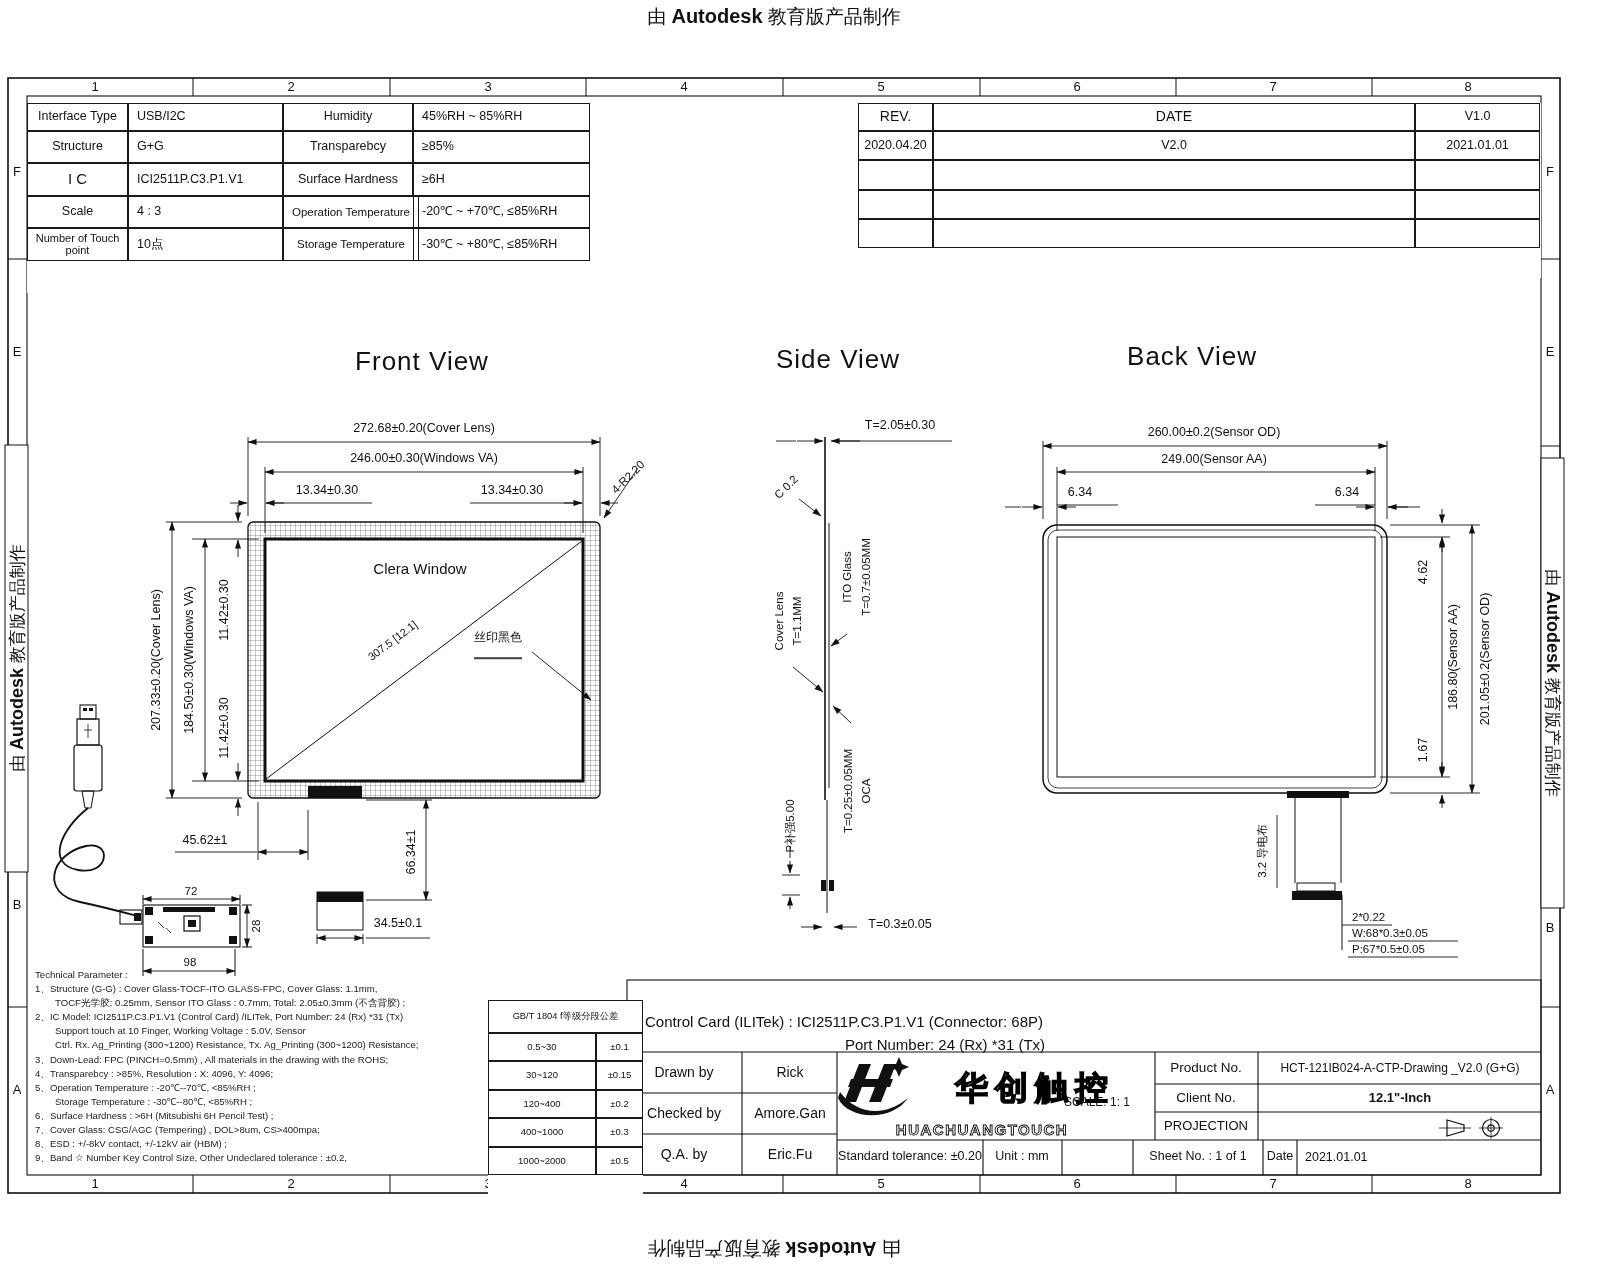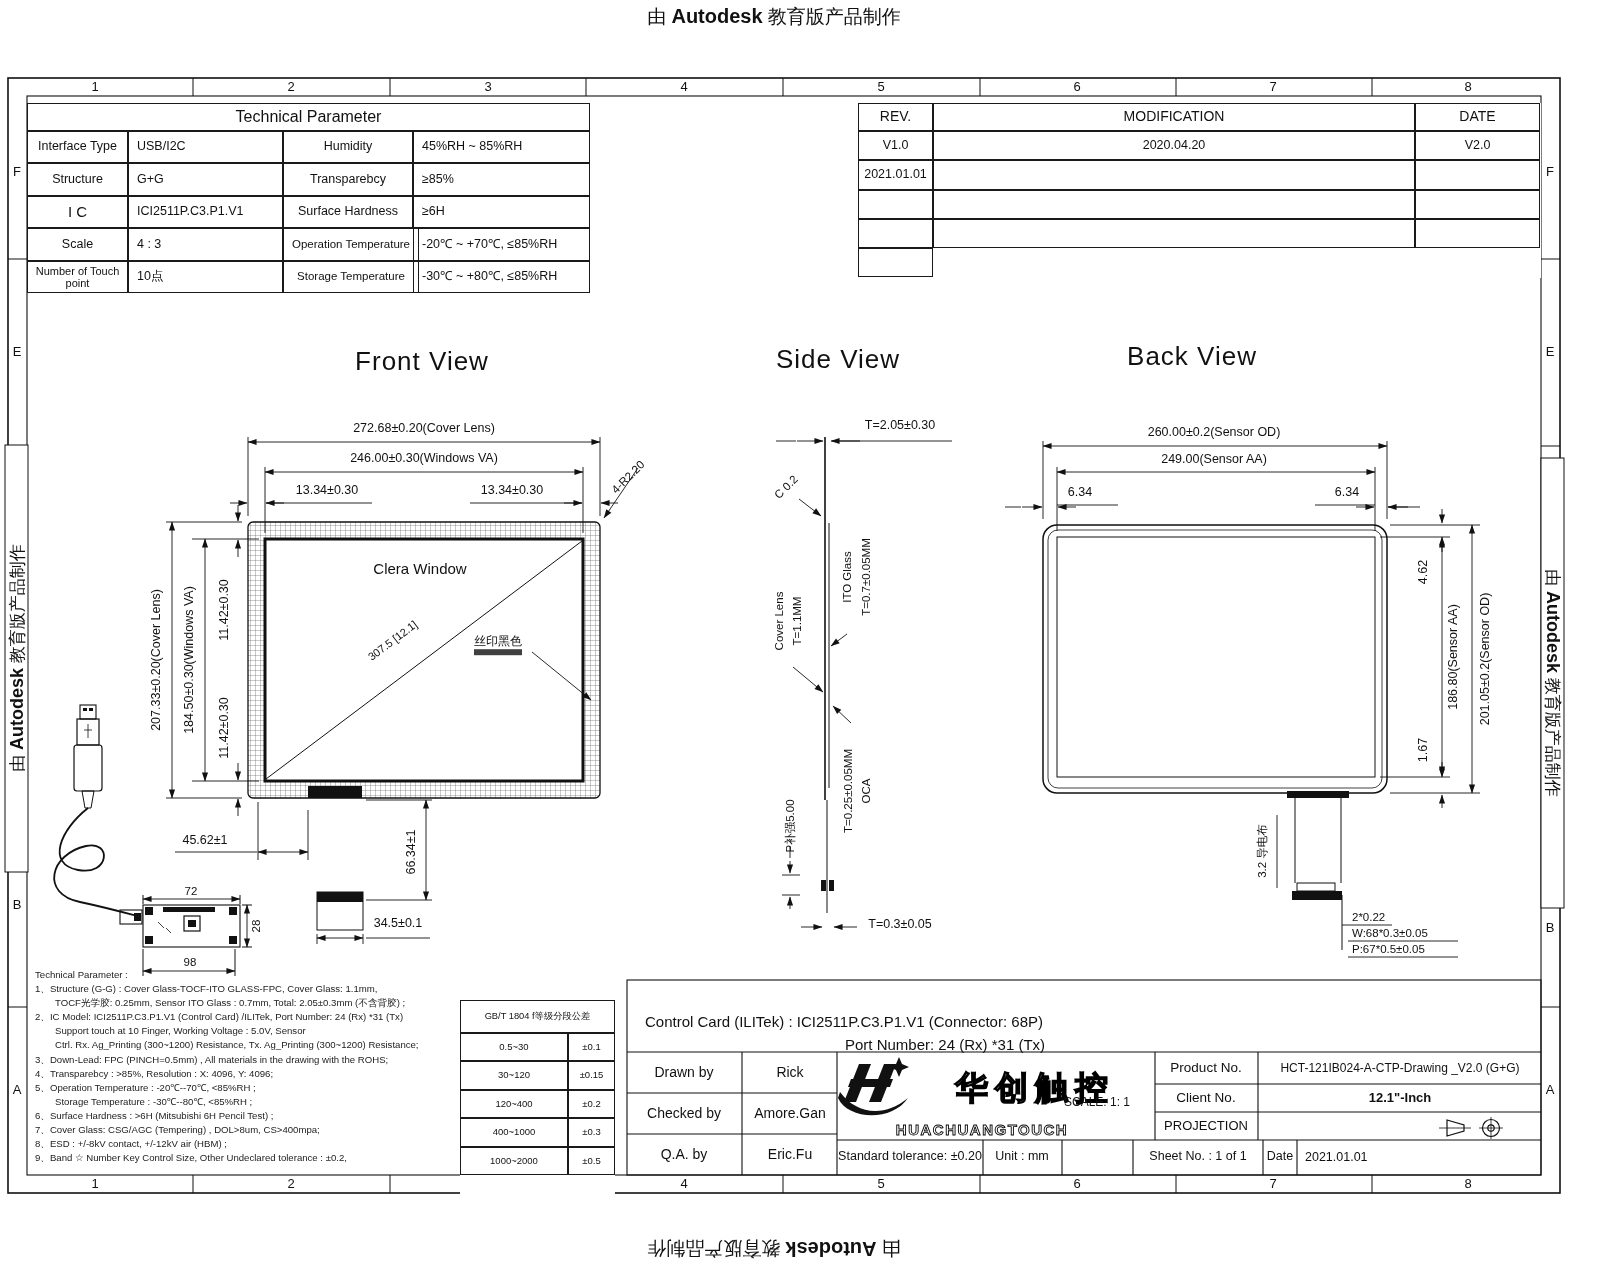--- a/index.html
+++ b/index.html
@@ -11,21 +11,21 @@
   .tl{position:absolute;white-space:nowrap;transform:translate(0,-50%);font-size:11.5px}
   .r{transform:translate(-50%,-50%) rotate(-90deg)}
   .r45{transform:translate(-50%,-50%) rotate(-45deg)}
   .r37{transform:translate(-50%,-50%) rotate(-37deg)}
   .r90{transform:translate(-50%,-50%) rotate(90deg)}
   .r180{transform:translate(-50%,-50%) rotate(180deg)}
   .vtitle{font-size:26px;letter-spacing:1px}
   .banner{font-size:19px}
   .banner b{font-size:20px}
   .zone{font-size:13px}
-  .ul{border-bottom:6px solid #404040;padding-bottom:1px}
+  .ul{border-bottom:2px solid #404040;padding-bottom:13px}
   .tbl{position:absolute;display:grid;background:#fff}
   .tc{border:1px solid #1a1a1a;display:flex;align-items:center;justify-content:center;
       text-align:center;font-size:12.5px;padding:12px 2px;line-height:1.1}
   .tc.v{justify-content:flex-start;padding-left:8px;text-align:left}
   .th{border:1.2px solid #1a1a1a;display:flex;align-items:center;justify-content:center;font-size:16px}
   .small{font-size:9.5px}
   #notes{position:absolute;left:35px;top:968px;width:480px;font-size:9.6px;line-height:14.1px;color:#222}
   #notes .ind{padding-left:20px}
   .logo-cn{font-size:33px;font-weight:bold;letter-spacing:7px;color:#fff;
            -webkit-text-stroke:1.4px #000}
@@ -248,21 +248,20 @@
 <div class="t zone" style="left:17px;top:172px">F</div>
 <div class="t zone" style="left:17px;top:352px">E</div>
 <div class="t zone" style="left:17px;top:905px">B</div>
 <div class="t zone" style="left:17px;top:1090px">A</div>
 <div class="t zone" style="left:1550px;top:172px">F</div>
 <div class="t zone" style="left:1550px;top:352px">E</div>
 <div class="t zone" style="left:1550px;top:928px">B</div>
 <div class="t zone" style="left:1550px;top:1090px">A</div>
 
 <div class="tbl" style="left:27px;top:103px;width:563px;height:190px;grid-template-columns:101px 155px 130px 177px;grid-template-rows:28px repeat(5,32.4px)">
-  <div class="th" style="grid-column:1/5">Technical  Parameter</div>
   <div class="tc">Interface Type</div>
   <div class="tc v">USB/I2C</div>
   <div class="tc">Humidity</div>
   <div class="tc v">45%RH ~ 85%RH</div>
   <div class="tc">Structure</div>
   <div class="tc v">G+G</div>
   <div class="tc">Transparebcy</div>
   <div class="tc v">≥85%</div>
   <div class="tc" style="font-size:15px">I C</div>
   <div class="tc v">ICI2511P.C3.P1.V1</div>
@@ -273,21 +272,20 @@
   <div class="tc" style="white-space:normal;width:130px;font-size:11.5px">Operation Temperature</div>
   <div class="tc v">-20℃ ~ +70℃,  ≤85%RH</div>
   <div class="tc" style="white-space:normal;font-size:11px">Number of Touch point</div>
   <div class="tc v">10点</div>
   <div class="tc" style="white-space:normal;width:130px;font-size:11.5px">Storage Temperature</div>
   <div class="tc v">-30℃ ~ +80℃,  ≤85%RH</div>
 </div>
 
 <div class="tbl" style="left:858px;top:103px;width:683px;height:175px;grid-template-columns:75px 482px 125px;grid-template-rows:28px 29px 30px 29px 29px 29px">
   <div class="tc" style="font-size:14px">REV.</div>
-  <div class="tc" style="font-size:14px">MODIFICATION</div>
   <div class="tc" style="font-size:14px">DATE</div>
   <div class="tc">V1.0</div>
   <div class="tc">2020.04.20</div>
   <div class="tc">V2.0</div>
   <div class="tc">2021.01.01</div>
   <div class="tc"></div>
       <div class="tc"></div>
       <div class="tc"></div>
   <div class="tc"></div>
       <div class="tc"></div>
@@ -353,21 +351,21 @@
   <div>3、Down-Lead: FPC (PINCH=0.5mm) , All materials in the drawing with the ROHS;</div>
   <div>4、Transparebcy : &gt;85%, Resolution : X: 4096, Y: 4096;</div>
   <div>5、Operation Temperature : -20℃--70℃, &lt;85%RH ;</div>
   <div class="ind">Storage Temperature : -30℃--80℃, &lt;85%RH ;</div>
   <div>6、Surface Hardness : &gt;6H (Mitsubishi 6H Pencil Test) ;</div>
   <div>7、Cover Glass: CSG/AGC (Tempering) , DOL&gt;8um, CS&gt;400mpa;</div>
   <div>8、ESD : +/-8kV contact, +/-12kV air (HBM) ;</div>
   <div>9、Band ☆ Number Key Control Size, Other Undeclared tolerance : ±0.2,</div>
 </div>
 
-<div class="tbl" style="left:460px;top:1000px;width:155px;height:227px;grid-template-columns:108px 47px;grid-template-rows:33px repeat(5,28.4px)">
+<div class="tbl" style="left:488px;top:1000px;width:155px;height:227px;grid-template-columns:108px 47px;grid-template-rows:33px repeat(5,28.4px)">
   <div class="th small" style="grid-column:1/3;font-size:9.3px">GB/T 1804 f等级分段公差</div>
   <div class="tc small">0.5~30</div>
   <div class="tc small">±0.1</div>
   <div class="tc small">30~120</div>
   <div class="tc small">±0.15</div>
   <div class="tc small">120~400</div>
   <div class="tc small">±0.2</div>
   <div class="tc small">400~1000</div>
   <div class="tc small">±0.3</div>
   <div class="tc small">1000~2000</div>

